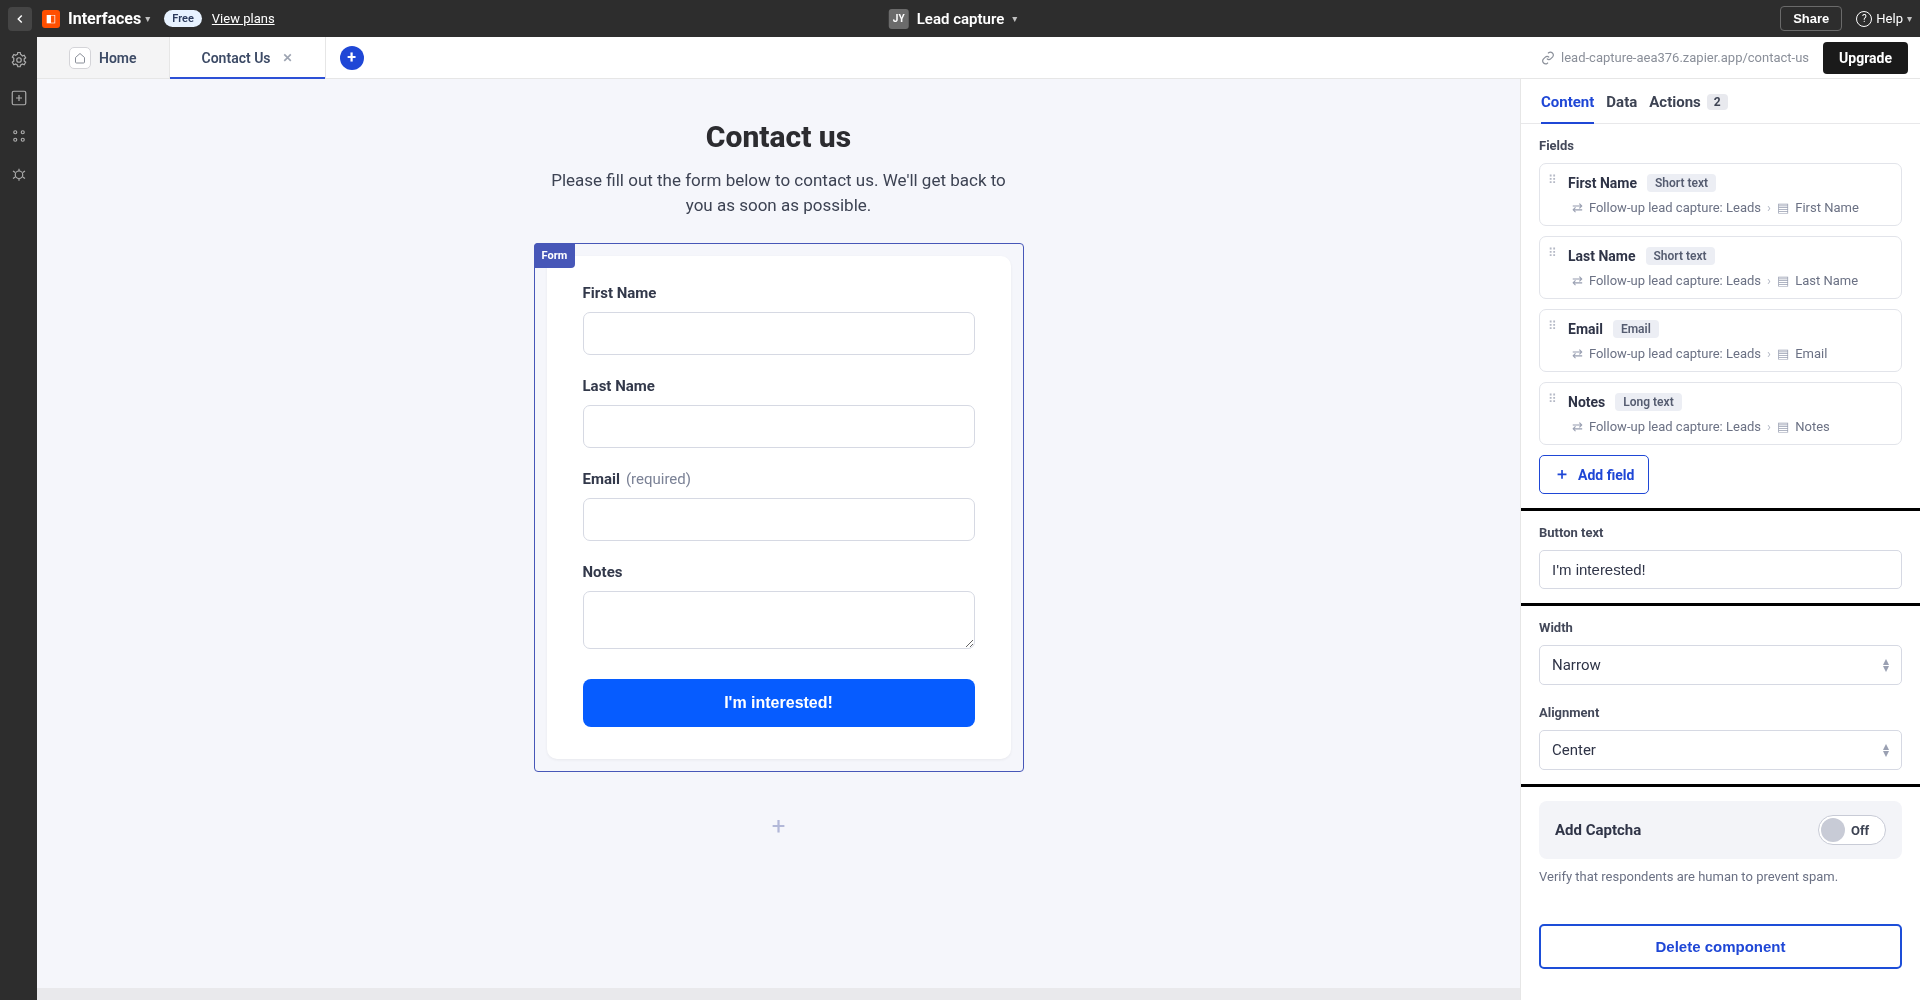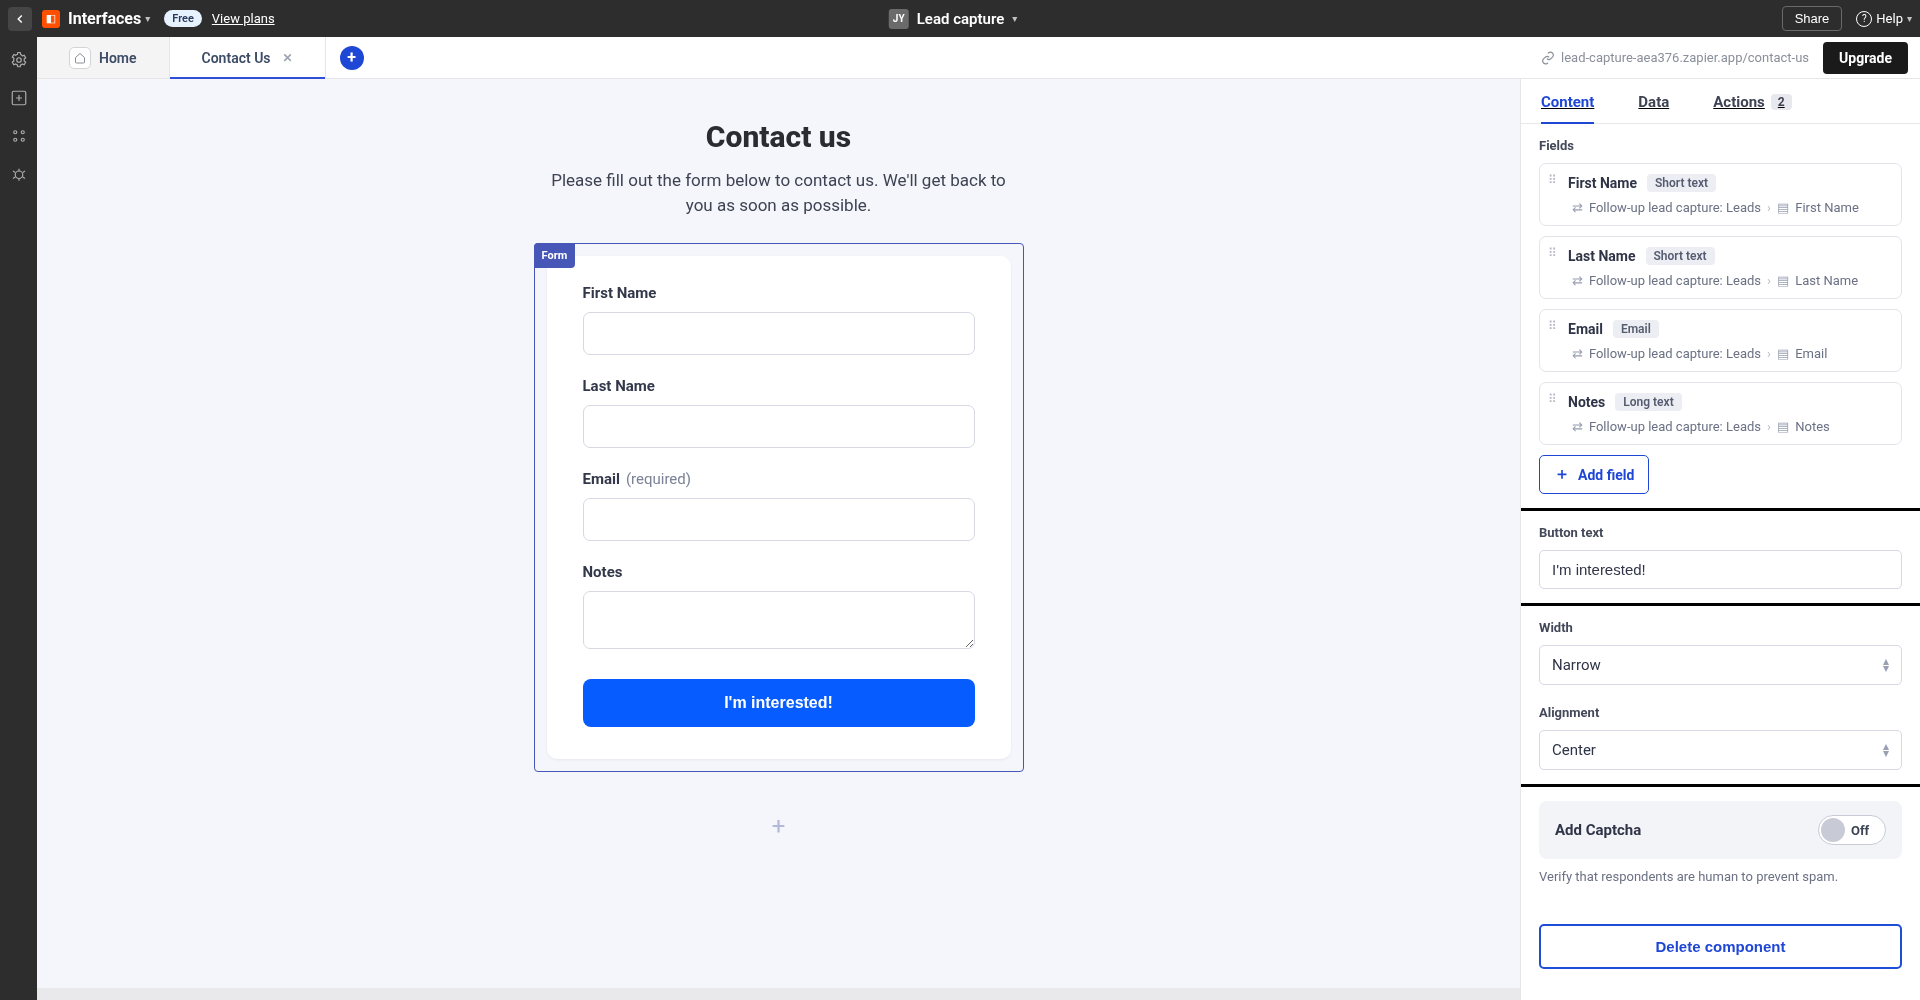--- a/index.html
+++ b/index.html
@@ -46,21 +46,21 @@
   .topbar .avatar {
     width:20px; height:20px; border-radius:3px;
     background:#6b6b6b;
     display:flex; align-items:center; justify-content:center;
     font-size:10px; font-weight:700;
   }
   .topbar .proj-name { font-weight:600; font-size:15px;}
   .topbar .right { margin-left:auto; display:flex; align-items:center; gap:14px;}
   .topbar .share-btn {
     background:transparent; border:1px solid #6a6a6a; border-radius:4px;
-    color:#fff; font-size:13px; font-weight:400; padding:4px 12px;
+    color:#fff; font-size:13px; font-weight:700; padding:4px 12px;
   }
   .topbar .help { display:flex; align-items:center; gap:4px; font-size:13px;}
   .topbar .help-icon {
     width:16px;height:16px;border:1.5px solid #fff;border-radius:50%;
     display:flex;align-items:center;justify-content:center;font-size:10px;
   }
 
   
   .leftrail {
     position:absolute; top:37px; bottom:0; left:0;
@@ -176,24 +176,23 @@
     height:12px; background:#e9e9ec;
   }
 
   
   .panel {
     position:absolute; top:79px; right:0; bottom:0; width:400px;
     background:#fff; border-left:1px solid #e6e6e6;
     overflow-y:auto;
   }
   .panel-tabs {
-    display:flex; gap:44px;
+    display:flex; gap:12px;
     padding:14px 20px 0;
     border-bottom:1px solid #e8e8ea;
-    text-decoration:underline;
   }
   .ptab { font-size:15px; font-weight:700; color:#3d4353; padding-bottom:12px; position:relative; display:flex; align-items:center; gap:6px;}
   .ptab.active { color:#1f47d6;}
   .ptab.active::after{content:"";position:absolute;left:0;right:0;bottom:-1px;height:2px;background:#1f47d6;}
   .ptab .count { background:#e8e9ee; color:#3d4353; font-size:12px; padding:1px 7px; border-radius:4px;}
 
   .section { padding:14px 18px; border-bottom:3px solid #000000;}
   .section-label { font-size:13px; font-weight:700; color:#44495a; margin-bottom:10px;}
 
   .fcard {

